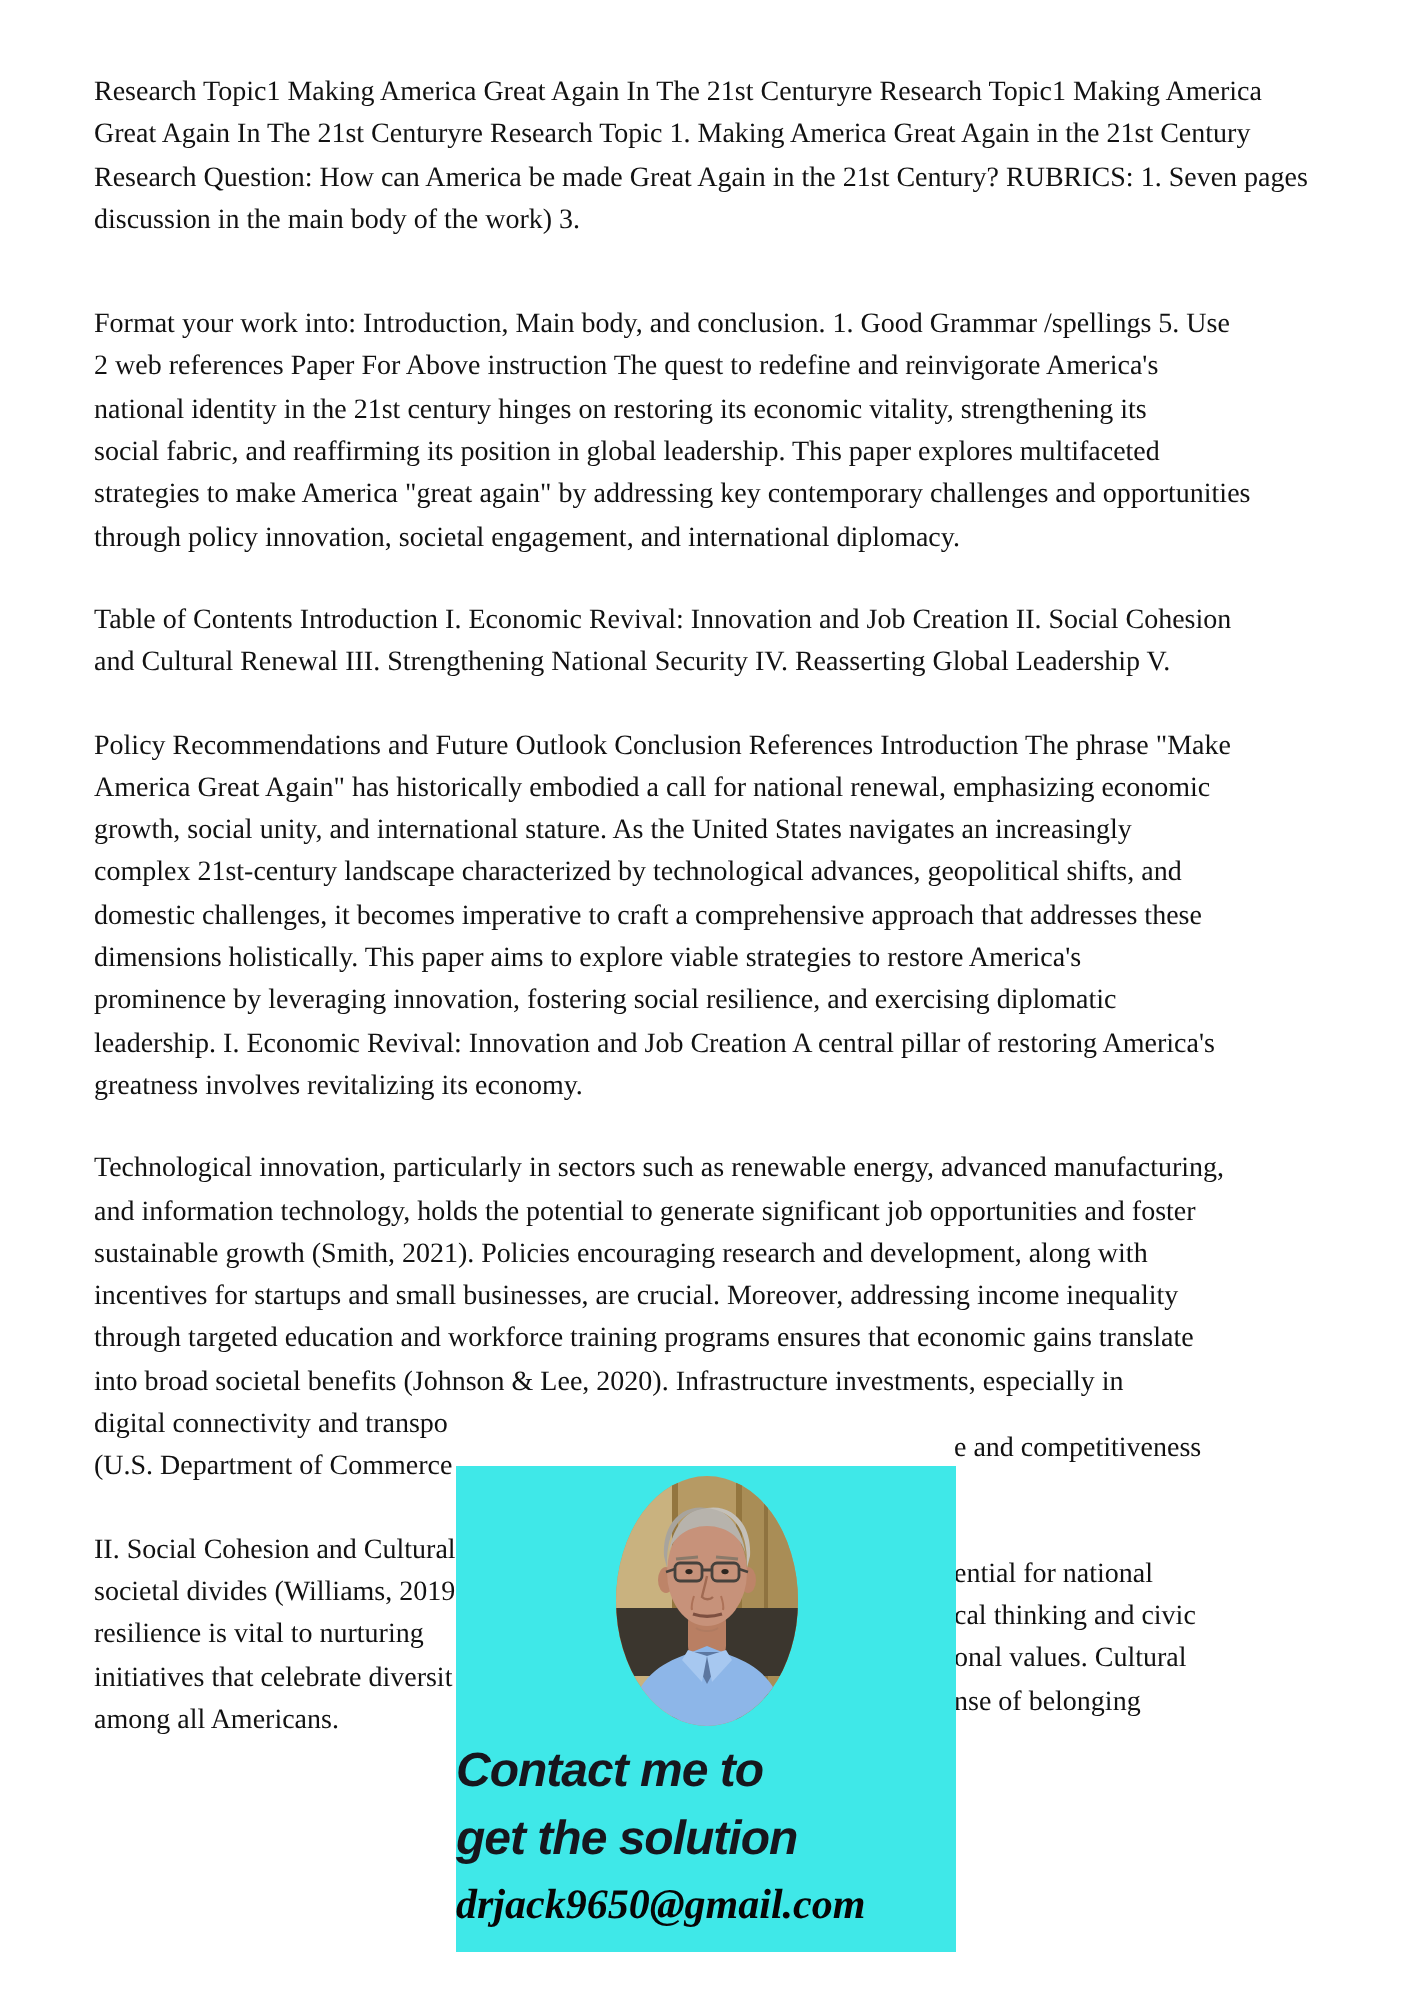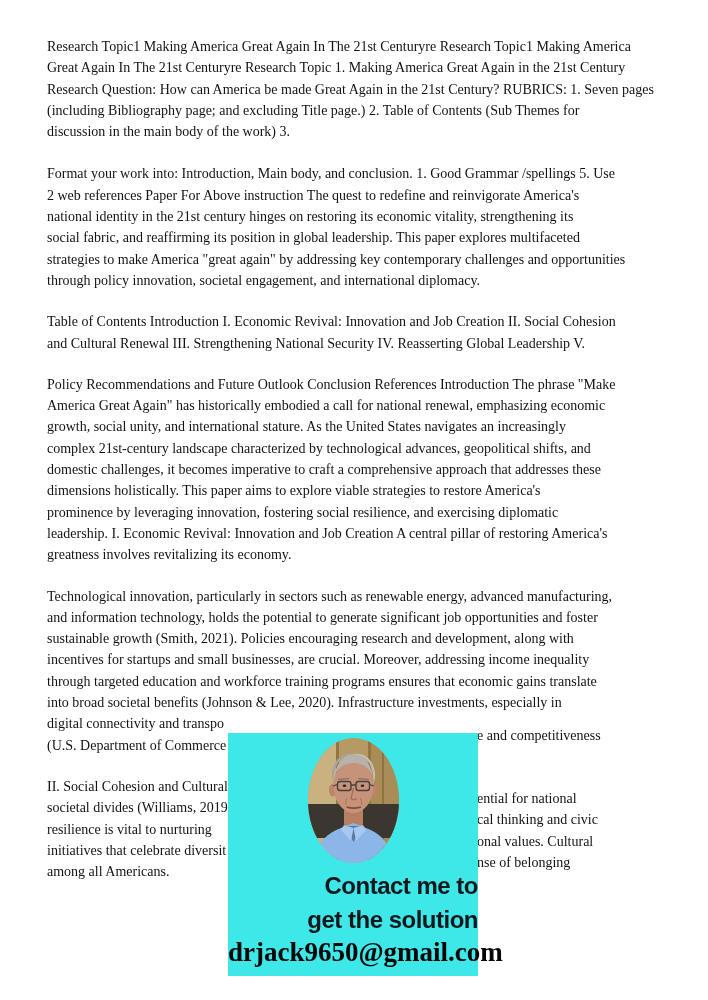--- a/index.html
+++ b/index.html
@@ -12,38 +12,39 @@
   }
   .doc {
     position: absolute;
     left: 47px; top: 36px;
     width: 630px;
     color: #121212;
     font-size: 14px;
     line-height: 21.3px;
   }
   .paragraph { margin: 0 0 20px 0; }
-  .paragraph:first-child { margin-bottom: 21px; }
+  .paragraph:first-child { margin-bottom: 31px; }
   .line {
     position: relative;
     white-space: pre;
     height: 21.3px;
   }
   .right-frag {
     position: absolute;
     left: 430px; top: 12px;
     white-space: pre;
   }
   .overlay {
     position: absolute;
     left: 228px; top: 733px;
     width: 250px; height: 243px;
     background: #3fe8e8;
-    text-align: right;
+    text-align: left;
     z-index: 5;
+    font-style: italic;
   }
   .portrait {
     width: 91px; height: 125px;
     margin: 5px auto 0 auto;
     border-radius: 50%;
     overflow: hidden;
     display: block;
   }
   .contact-heading {
     margin-top: 6px;
@@ -51,34 +52,33 @@
     font-weight: 700;
     font-size: 24px;
     line-height: 34px;
     letter-spacing: -0.5px;
     color: #16161d;
   }
   .contact-email {
     margin-top: 2px;
     font-family: "Liberation Serif", serif;
     font-weight: 700;
-    font-size: 27px;
+    font-size: 21px;
     line-height: 26px;
     color: #060606;
   }
 </style>
 </head>
 <body style="background: rgb(255, 255, 255);">
 
 <div class="doc" style="color: rgb(18, 18, 18);">
     <div class="paragraph">
       <div class="line">Research Topic1 Making America Great Again In The 21st Centuryre Research Topic1 Making America</div>
       <div class="line">Great Again In The 21st Centuryre Research Topic 1. Making America Great Again in the 21st Century</div>
       <div class="line">Research Question: How can America be made Great Again in the 21st Century? RUBRICS: 1. Seven pages</div>
-      <div class="line">(including Bibliography page; and excluding Title page.) 2. Table of Contents (Sub Themes for</div>
       <div class="line">discussion in the main body of the work) 3.</div>
     </div>
     <div class="paragraph">
       <div class="line">Format your work into: Introduction, Main body, and conclusion. 1. Good Grammar /spellings 5. Use</div>
       <div class="line">2 web references Paper For Above instruction The quest to redefine and reinvigorate America's</div>
       <div class="line">national identity in the 21st century hinges on restoring its economic vitality, strengthening its</div>
       <div class="line">social fabric, and reaffirming its position in global leadership. This paper explores multifaceted</div>
       <div class="line">strategies to make America "great again" by addressing key contemporary challenges and opportunities</div>
       <div class="line">through policy innovation, societal engagement, and international diplomacy.</div>
     </div>

